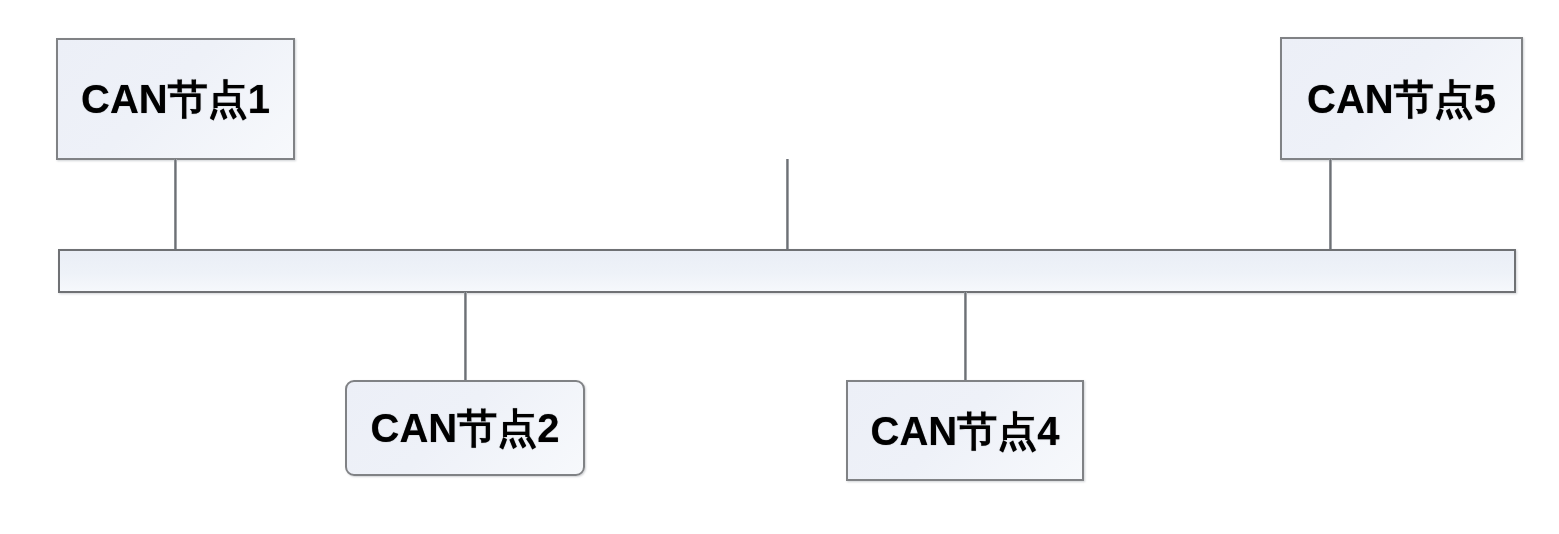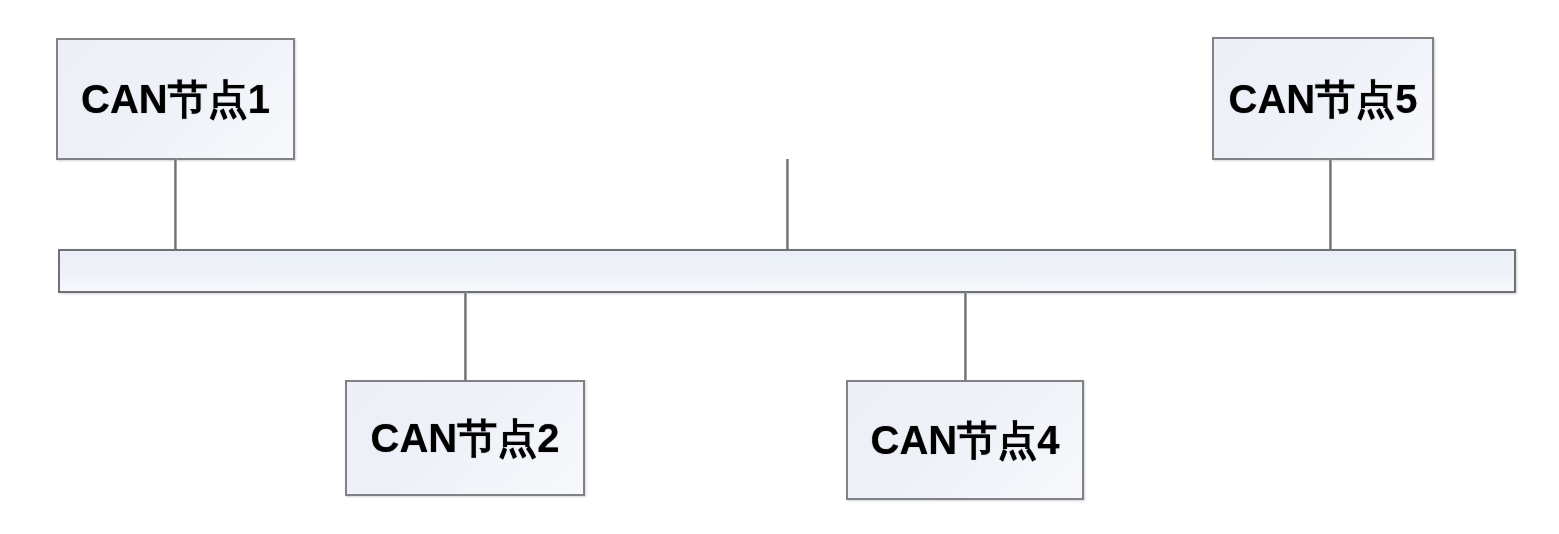--- a/index.html
+++ b/index.html
@@ -60,36 +60,36 @@
 </head>
 <body>
 
 <div id="canvas">
 
   <div class="node-box" style="left:56px; top:38px; width:239px; height:122px;">
     <span class="node-label">CAN节点1</span>
   </div>
 
 
-  <div class="node-box" style="left:1212px; top:37px; width:222px; height:123px;">
+  <div class="node-box" style="left:1280px; top:37px; width:243px; height:123px;">
     <span class="node-label">CAN节点5</span>
   </div>
 
   <div class="connector" style="left:174px; top:159px; height:92px;"></div>
   <div class="connector" style="left:786px; top:159px; height:92px;"></div>
   <div class="connector" style="left:1329px; top:159px; height:92px;"></div>
 
   <div class="bus-bar" style="left:58px; top:249px; width:1458px; height:44px;">
     
   </div>
 
   <div class="connector" style="left:464px; top:292px; height:89px;"></div>
   <div class="connector" style="left:964px; top:292px; height:89px;"></div>
 
-  <div class="node-box" style="left:345px; top:380px; width:240px; height:116px;">
+  <div class="node-box" style="left:345px; top:380px; width:240px; height:96px;border-radius:9px;">
     <span class="node-label">CAN节点2</span>
   </div>
 
-  <div class="node-box" style="left:846px; top:380px; width:238px; height:120px;">
+  <div class="node-box" style="left:846px; top:380px; width:238px; height:101px;">
     <span class="node-label">CAN节点4</span>
   </div>
 
 </div>
 
 </body></html>

